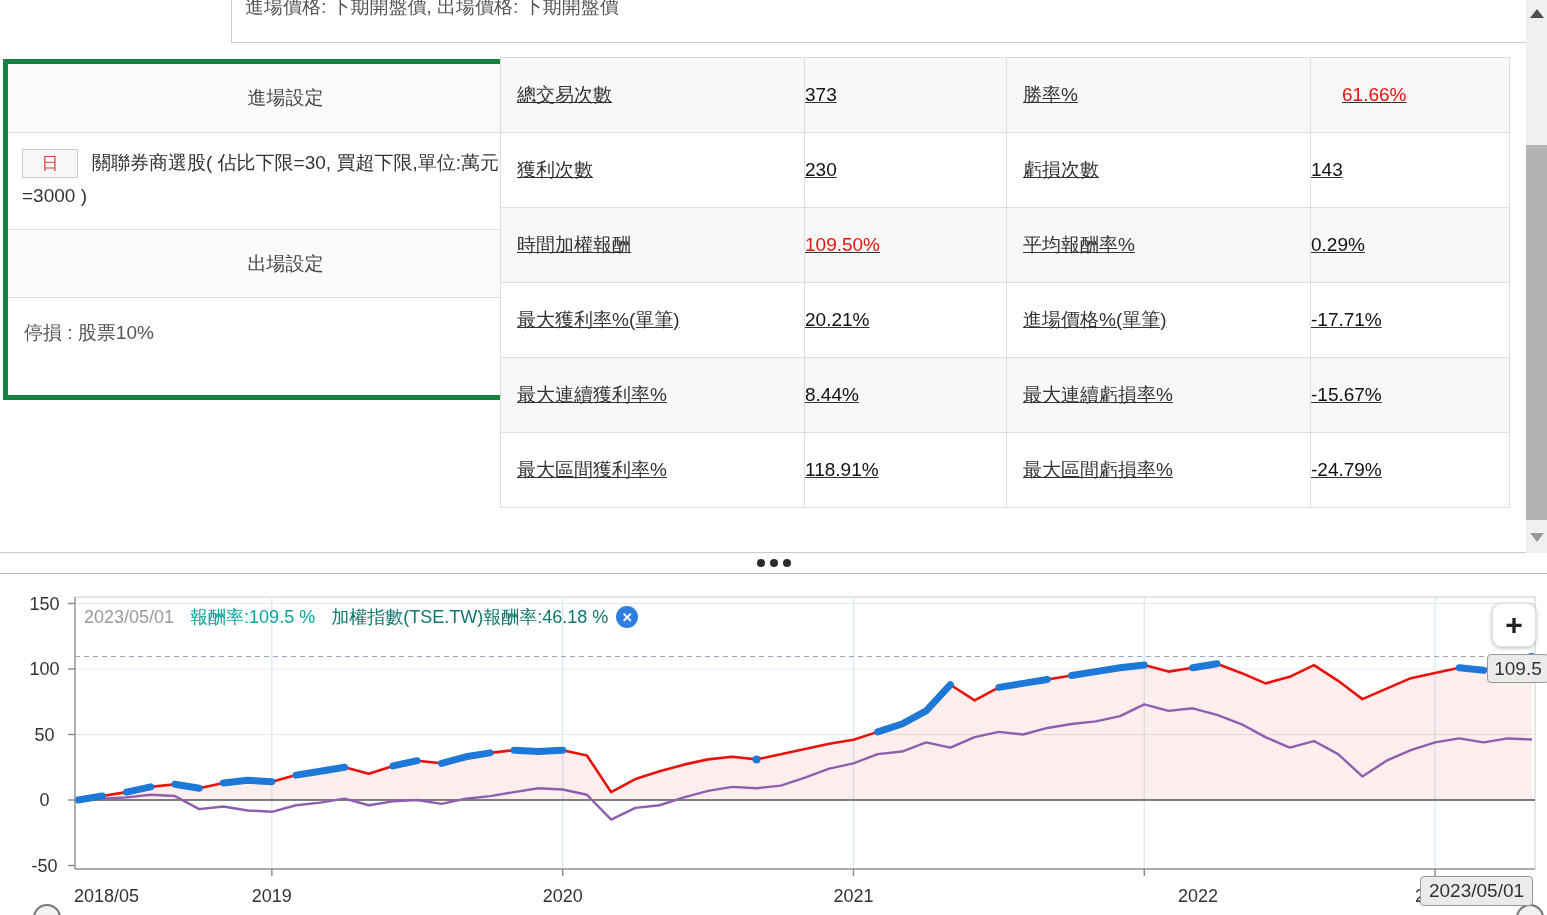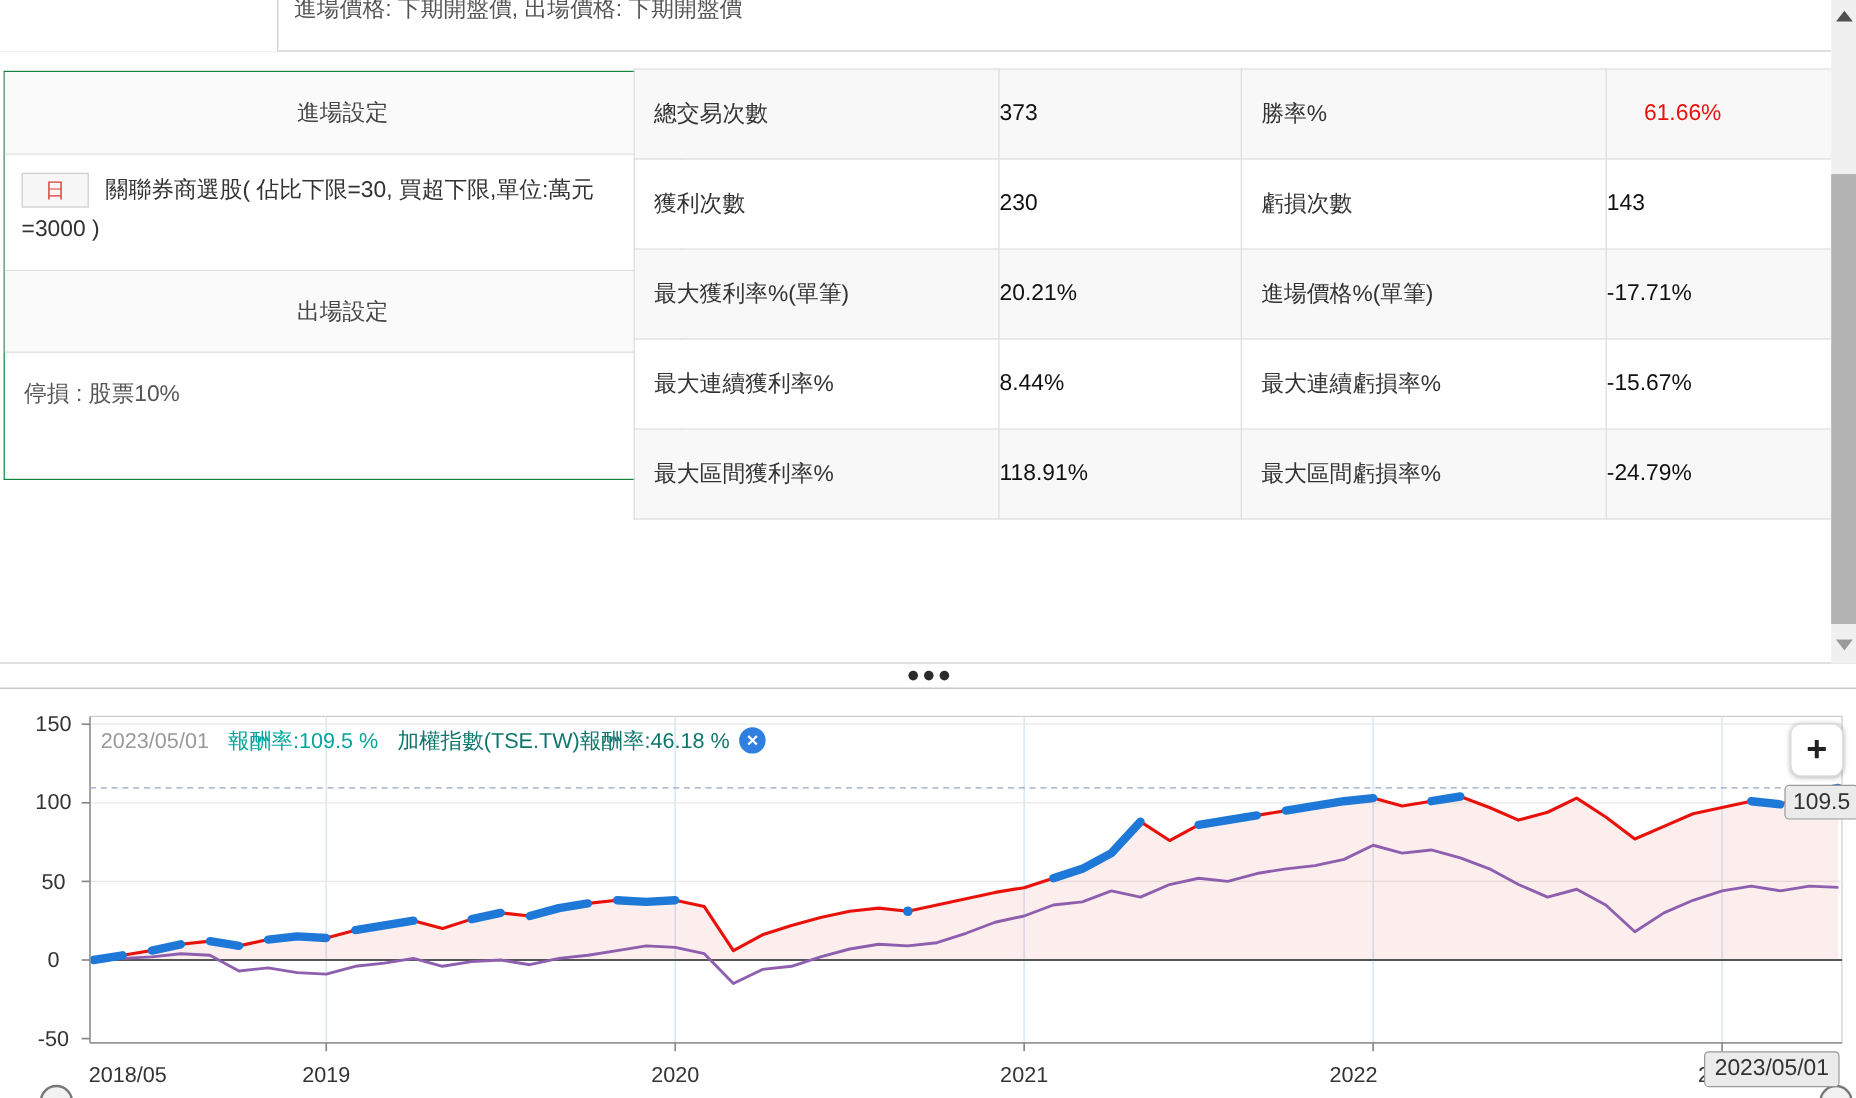--- a/index.html
+++ b/index.html
@@ -9,34 +9,34 @@
   
   #topbar { position:absolute; left:0; top:0; width:1526px; height:43px;
     border-bottom:1px solid #ccc; background:#fff; z-index:3; }
   #topbar-leftbox { position:absolute; left:0; top:0; width:232px; height:43px;
     border-right:1px solid #ccc; background:#fff; }
   #price-note { position:absolute; left:245px; top:-6px; font-size:19px; color:#555;
     white-space:nowrap; }
 
   
   #settings { position:absolute; left:3px; top:59px; width:565px; height:341px;
-    border:1px solid #15803d; background:#fff; z-index:3; }
+    border:5px solid #15803d; background:#fff; z-index:3; }
   .panel-header { height:69px; background:#fafafa; border-bottom:1px solid #ddd;
     display:flex; align-items:center; justify-content:center; font-size:19px; color:#444; }
   #entry-content { height:97px; background:#fff; border-bottom:1px solid #ddd;
     padding:13px 14px; font-size:19px; line-height:33px; color:#333; }
   #entry-badge { display:inline-block; width:56px; height:29px; margin-right:14px;
     background:#f7f7f7; border:1px solid #ccc; color:#d9433b; text-align:center;
     line-height:27px; font-size:17px; vertical-align:middle; }
   #exit-header { height:68px; }
   #exit-content { padding:18px 16px 0 16px; font-size:19px; line-height:33px; color:#555; }
 
   
-  #stats { position:absolute; left:528px; top:57px; width:1009px; z-index:3;
-    border-collapse:collapse; table-layout:fixed; }
+  #stats { position:absolute; left:500px; top:57px; width:1009px; z-index:3;
+    border-collapse:collapse; table-layout:fixed;text-decoration:underline; }
   #stats td { border:1px solid #ddd; height:75px; font-size:19px; }
   #stats td.lbl { padding-left:16px; color:#333; }
   #stats td.val { text-align:left; color:#111; }
   #stats tr:nth-child(odd) { background:#f8f8f8; }
   #stats tr:nth-child(even) { background:#fff; }
   #stats col.c-lbl { width:304px; } #stats col.c-val { width:202px; }
   #stats col.c-lbl2 { width:304px; } #stats col.c-val2 { width:199px; }
 
   
   #scrollbar { position:absolute; right:0; top:0; width:21px; height:553px;
@@ -163,20 +163,26 @@
     <td class="lbl">勝率%</td>
     <td class="val" style="color: rgb(232, 18, 11); padding-left: 31px;">61.66%</td>
   </tr>
   <tr>
     <td class="lbl">獲利次數</td>
     <td class="val">230</td>
     <td class="lbl">虧損次數</td>
     <td class="val">143</td>
   </tr>
   <tr>
+    <td class="lbl">時間加權報酬</td>
+    <td class="val" style="color: rgb(232, 18, 11);">109.50%</td>
+    <td class="lbl">平均報酬率%</td>
+    <td class="val">0.29%</td>
+  </tr>
+  <tr>
     <td class="lbl">最大獲利率%(單筆)</td>
     <td class="val">20.21%</td>
     <td class="lbl">進場價格%(單筆)</td>
     <td class="val">-17.71%</td>
   </tr>
   <tr>
     <td class="lbl">最大連續獲利率%</td>
     <td class="val">8.44%</td>
     <td class="lbl">最大連續虧損率%</td>
     <td class="val">-15.67%</td>
@@ -218,14 +224,14 @@
 
 <div class="ytick-label" style="left: 22px; top: 603.5px;">150</div>
 <div class="ytick-label" style="left: 22px; top: 669px;">100</div>
 <div class="ytick-label" style="left: 22px; top: 734.5px;">50</div>
 <div class="ytick-label" style="left: 22px; top: 800px;">0</div>
 <div class="ytick-label" style="left: 22px; top: 865.5px;">-50</div>
 <div class="xtick-label" style="left: 78px; transform: translateX(-4px);">2018/05</div>
 <div class="xtick-label" style="left: 271.867px; transform: translateX(-50%);">2019</div>
 <div class="xtick-label" style="left: 562.667px; transform: translateX(-50%);">2020</div>
 <div class="xtick-label" style="left: 853.467px; transform: translateX(-50%);">2021</div>
-<div class="xtick-label" style="left: 1128px; transform: translateX(-50%);">2022</div>
+<div class="xtick-label" style="left: 1198px; transform: translateX(-50%);">2022</div>
 <div class="xtick-label" style="left: 1435.07px; transform: translateX(-50%);">2023</div>
 
 </body></html>

